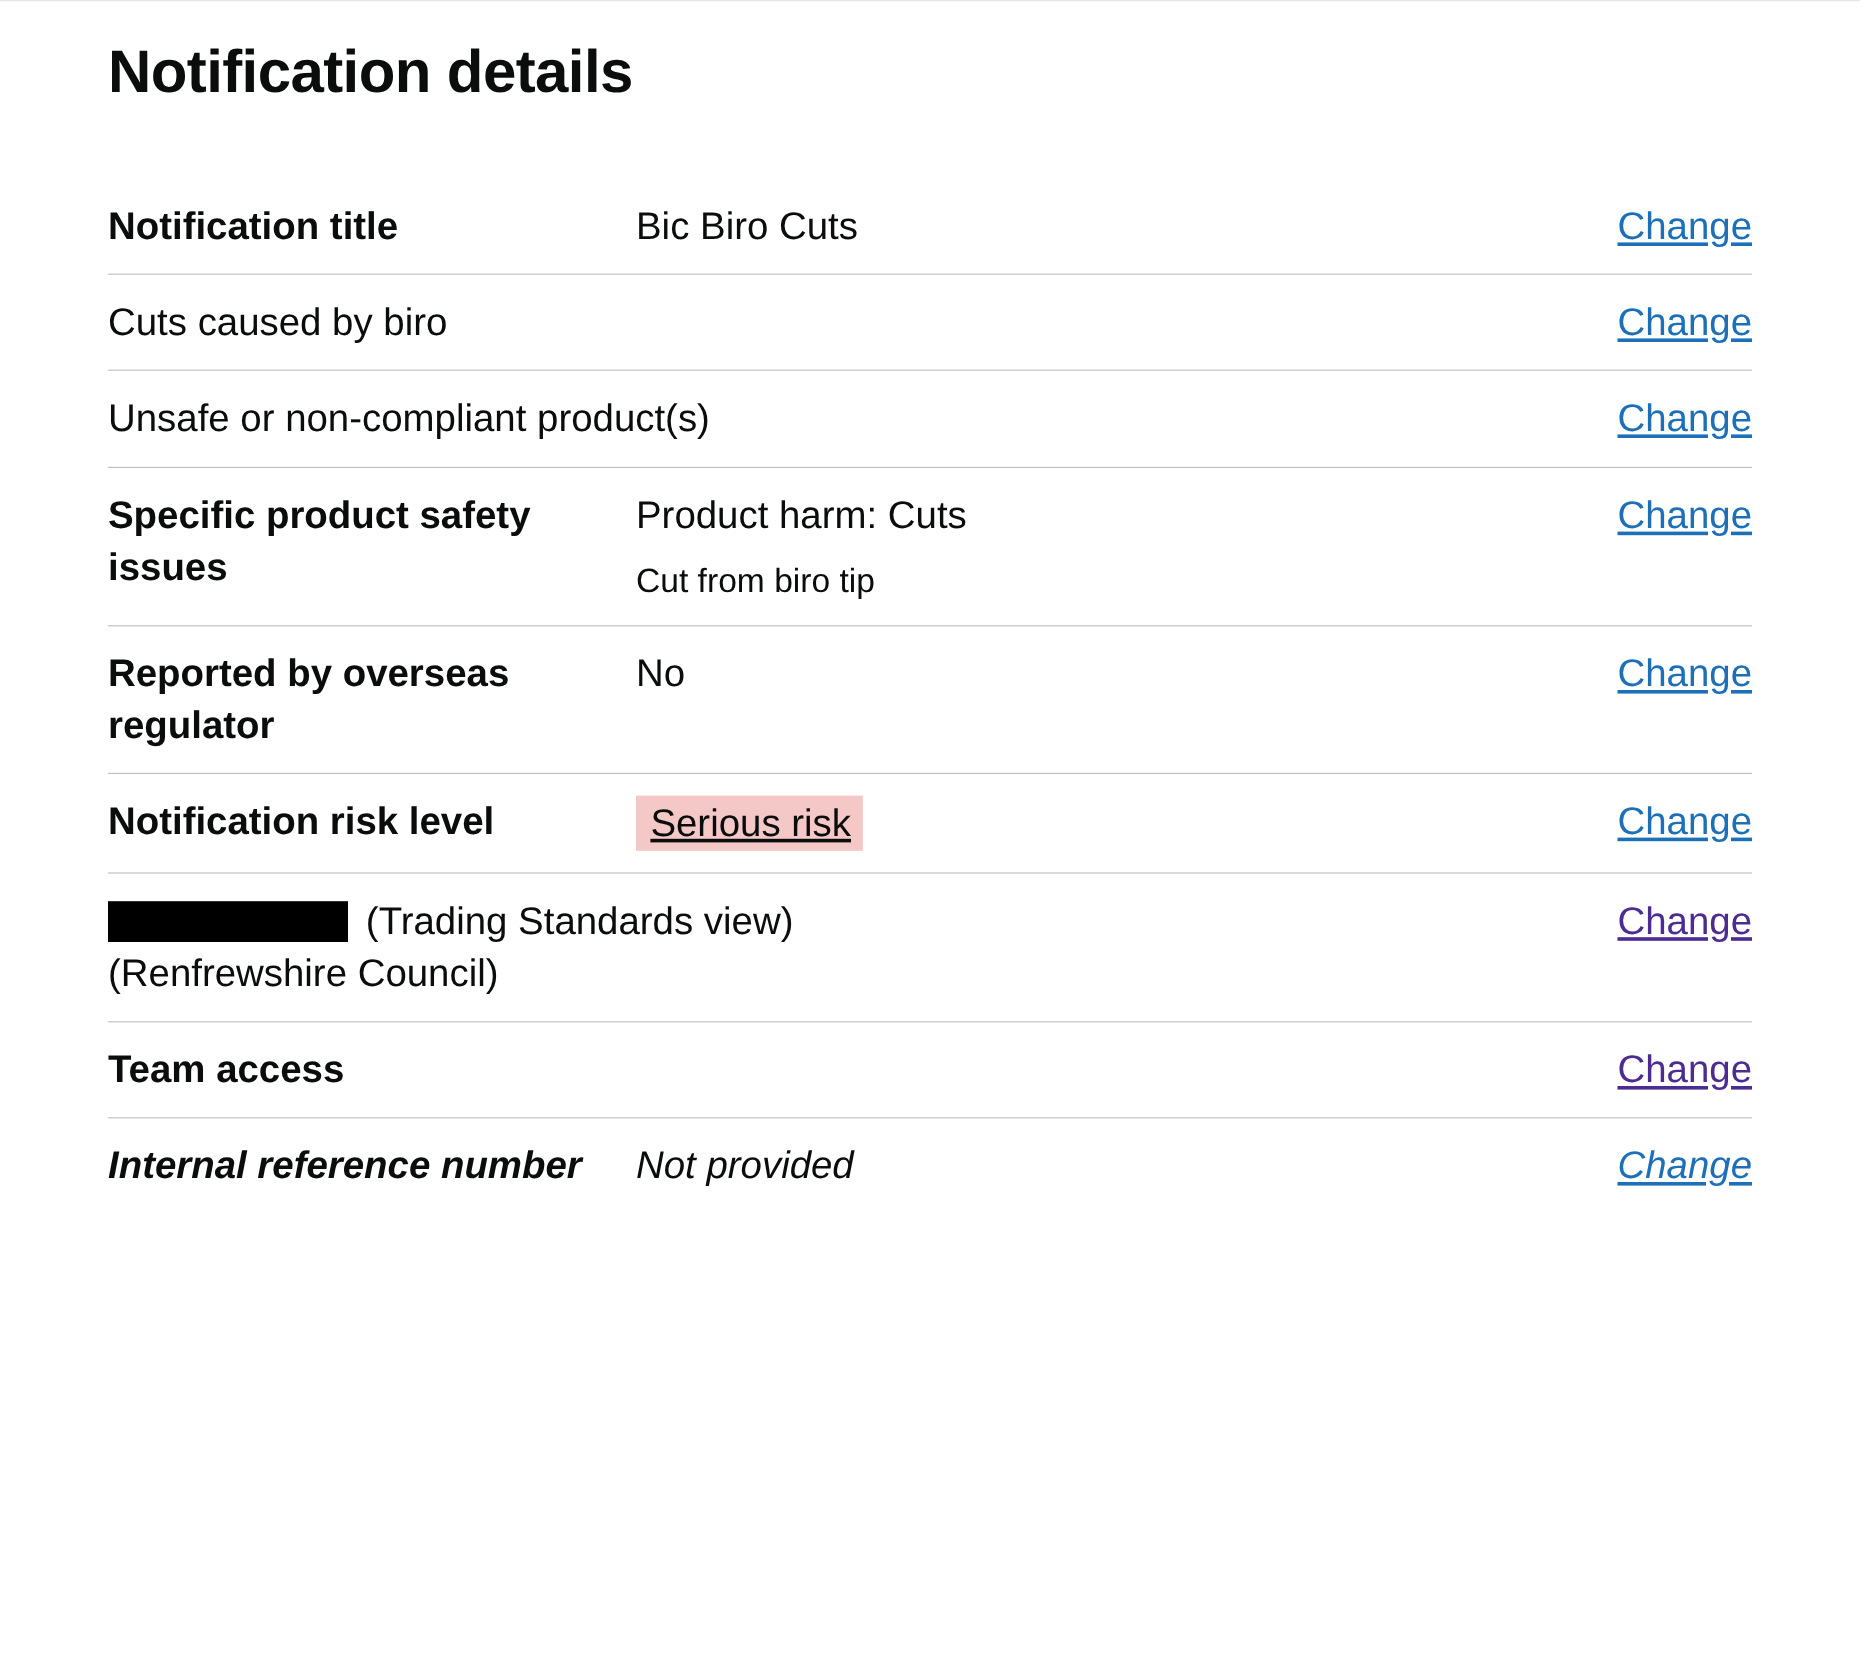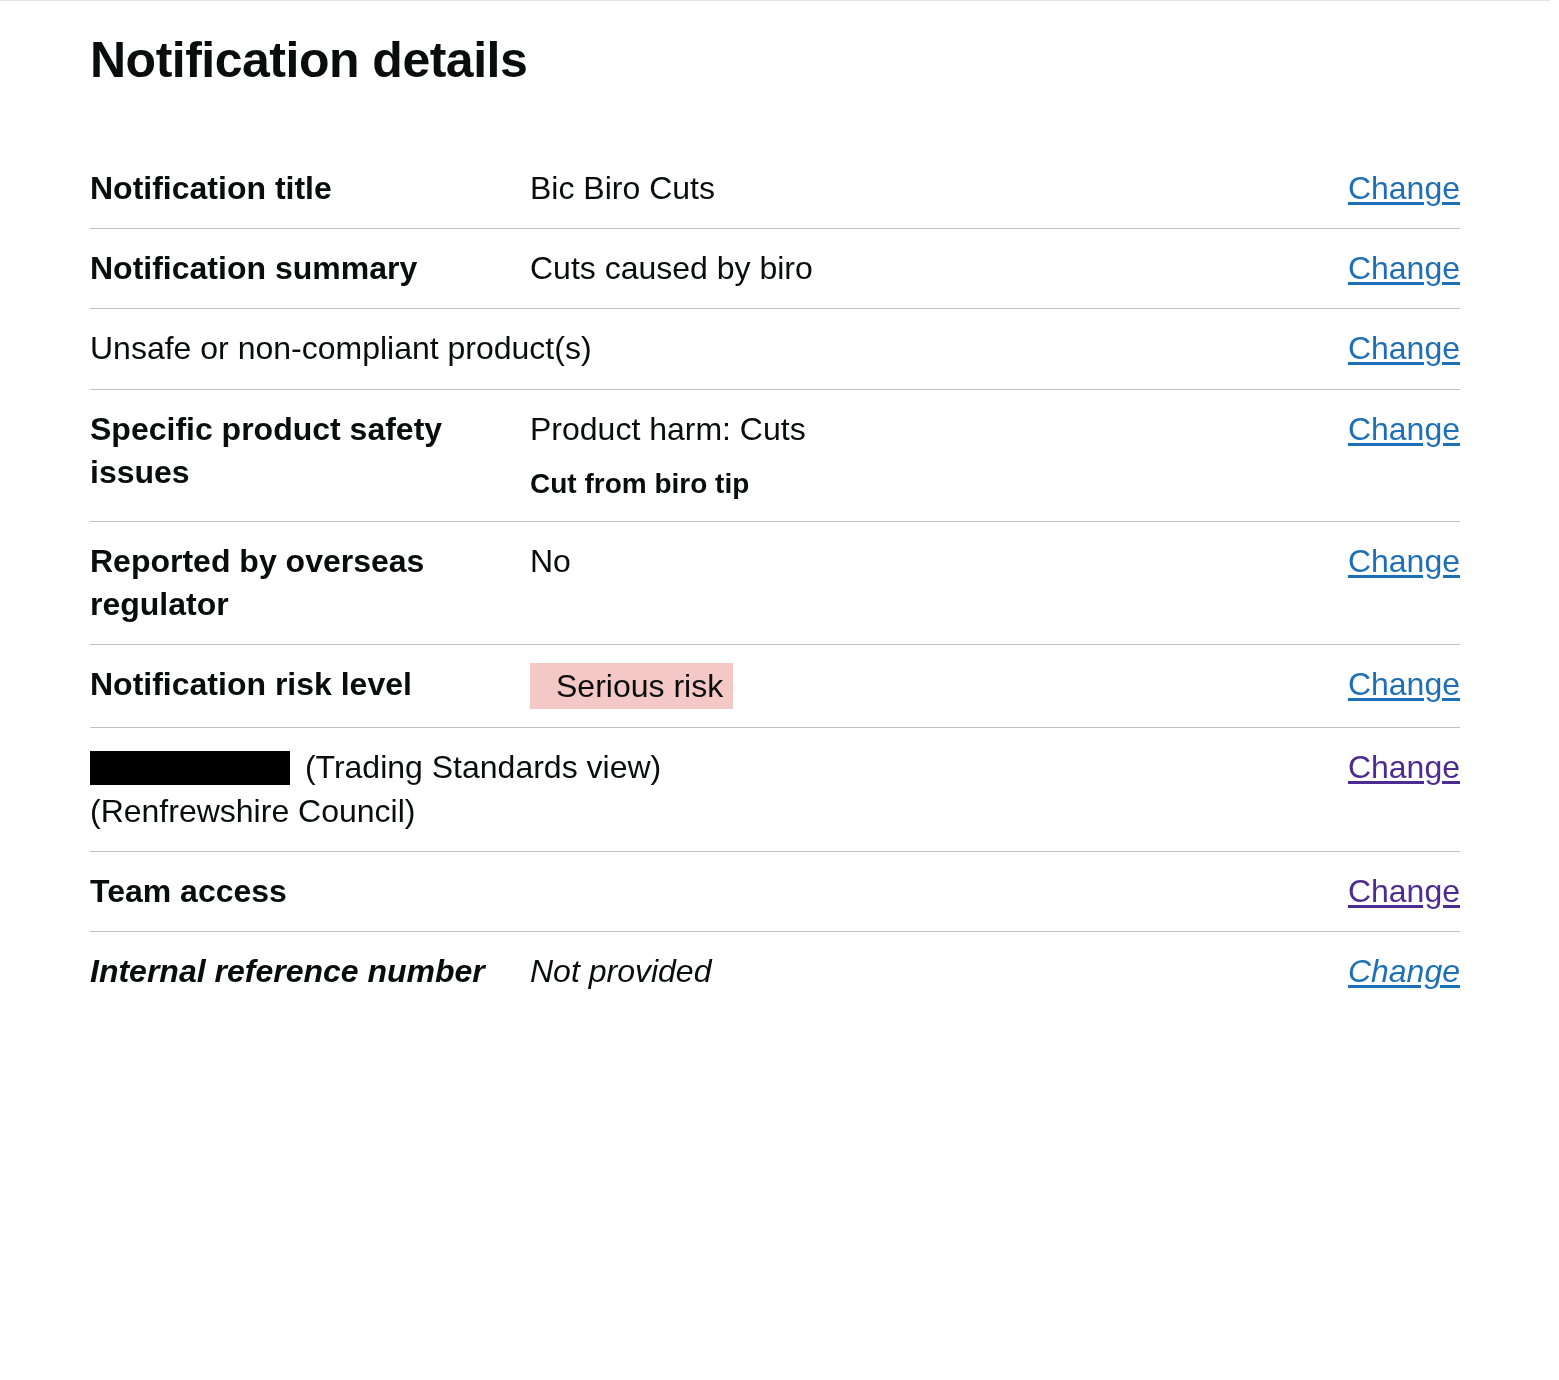--- a/index.html
+++ b/index.html
@@ -44,44 +44,44 @@
   .value {
     flex: 1 1 auto;
     font-size: 32px;
     line-height: 1.35;
     padding-right: 20px;
   }
   .value-sub {
     display: block;
     margin-top: 14px;
     font-size: 28px;
-    font-weight: bold;
   }
   .actions {
     flex: 0 0 auto;
     font-size: 32px;
     line-height: 1.35;
     text-align: right;
   }
   a.change-link {
     color: #1d70b8;
     text-decoration: underline;
     text-underline-offset: 3px;
     text-align: right;
   }
   a.change-link.visited {
     color: #4c2c92;
   }
   .tag-risk {
     display: inline-block;
     background: #f3c8c6;
     color: #0b0c0c;
-    padding: 4px 10px 4px 26px;
+    padding: 4px 10px 4px 12px;
     font-size: 32px;
     line-height: 1.2;
+    text-decoration: underline;
   }
   .redacted {
     display: inline-block;
     width: 200px;
     height: 34px;
     background: #000000;
     vertical-align: text-bottom;
     margin-right: 6px;
   }
 </style>
@@ -96,21 +96,20 @@
 
     <div class="row">
       <div class="key">Notification title</div>
       <div class="value">Bic Biro Cuts</div>
       <div class="actions">
         <a href="#" class="change-link">Change</a>
       </div>
     </div>
 
     <div class="row">
-      <div class="key">Notification summary</div>
       <div class="value">Cuts caused by biro</div>
       <div class="actions">
         <a href="#" class="change-link">Change</a>
       </div>
     </div>
 
     <div class="row">
       <div class="value">Unsafe or non-compliant product(s)</div>
       <div class="actions">
         <a href="#" class="change-link">Change</a>

